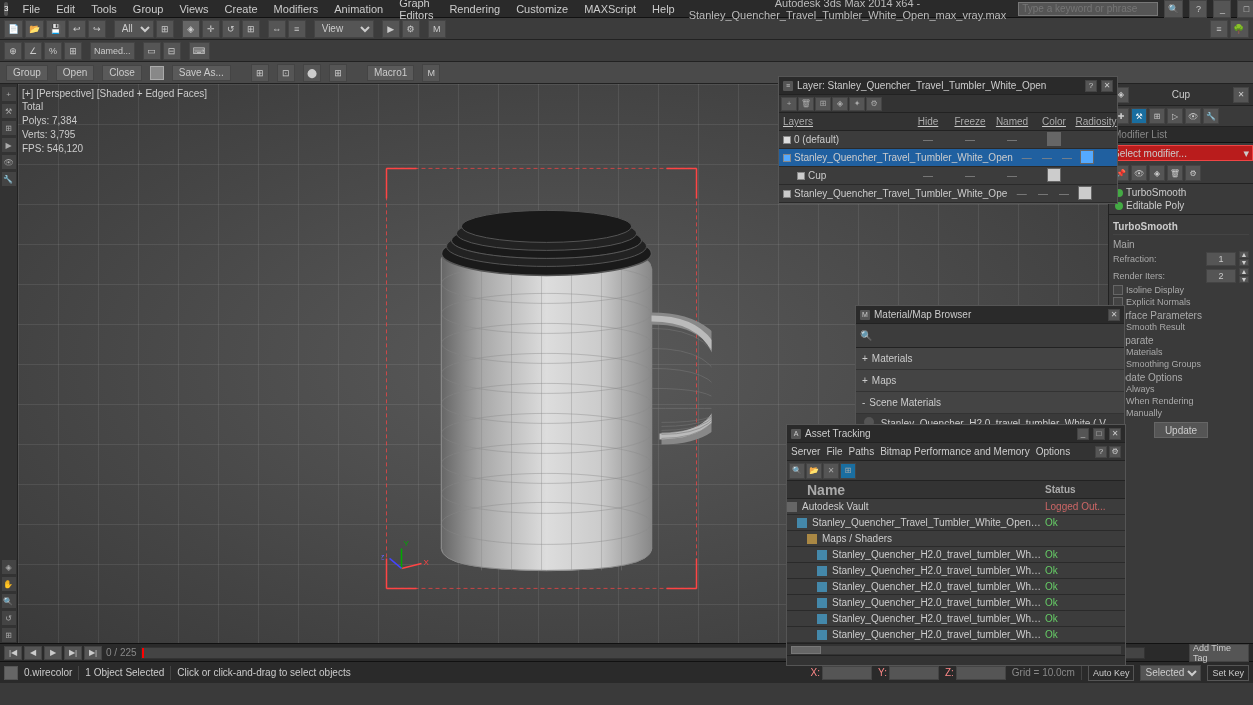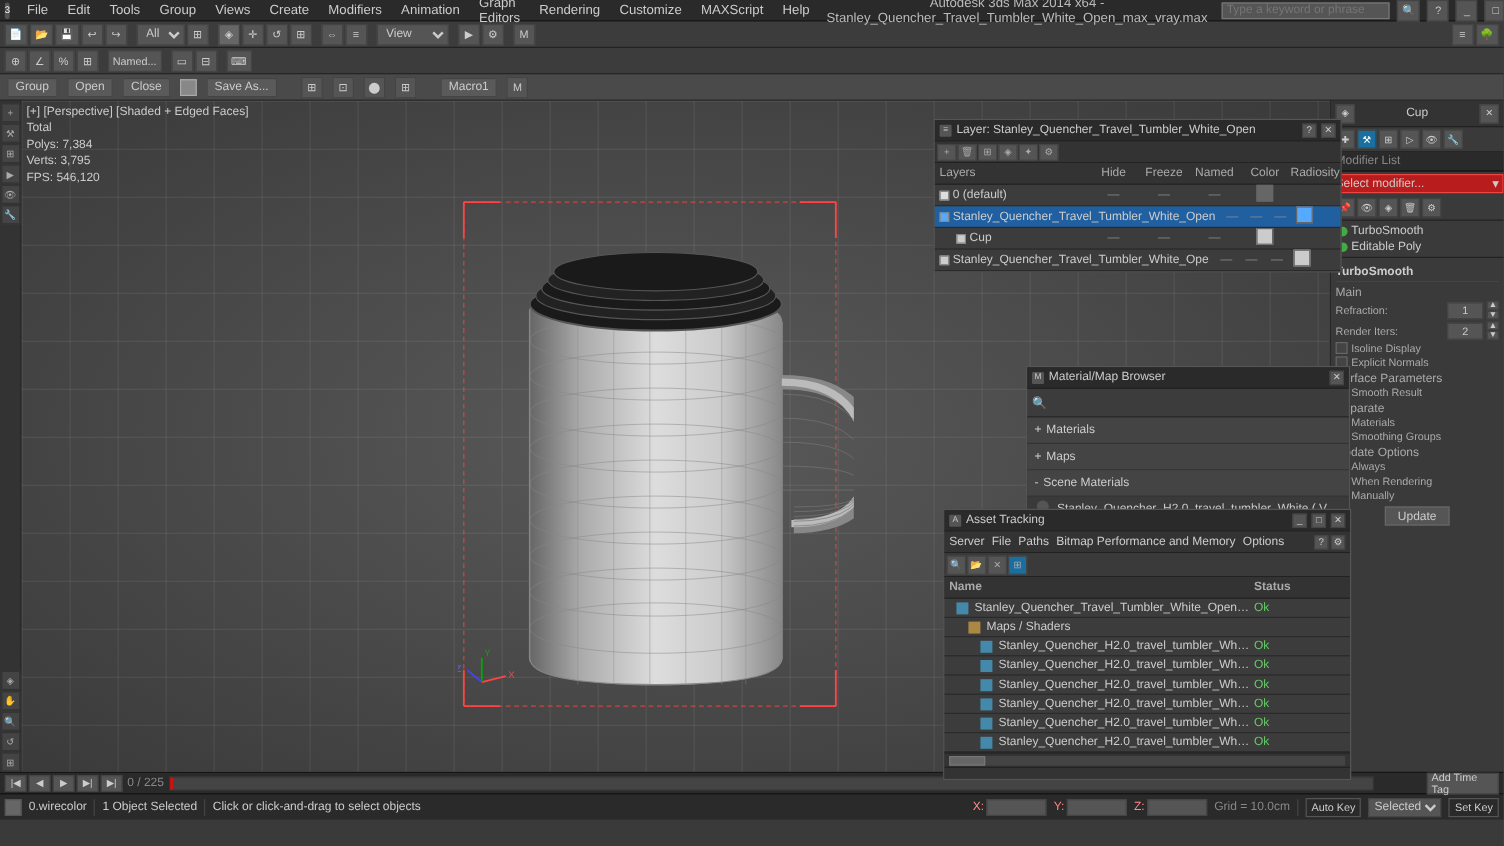--- a/index.html
+++ b/index.html
@@ -331,21 +331,21 @@
       background: #555;
       border: 1px solid #444;
       color: #ccc;
       font-size: 8px;
       display: flex; align-items: center; justify-content: center;
       cursor: pointer;
     }
 
     
     #layer-panel {
-      top: 99px;
+      top: 76px;
       left: 778px;
       width: 340px;
     }
     .layer-toolbar {
       height: 18px;
       background: #333;
       display: flex;
       align-items: center;
       padding: 0 2px;
       gap: 1px;
@@ -359,20 +359,21 @@
       font-size: 8px;
       display: flex; align-items: center; justify-content: center;
       cursor: pointer;
     }
     .layer-header-row {
       height: 18px;
       background: #333;
       display: flex;
       align-items: center;
       border-bottom: 1px solid #222;
+      text-decoration: underline;
     }
     .layer-col-layers { flex: 1; padding: 0 4px; font-size: 10px; color: #aaa; }
     .layer-col { width: 42px; text-align: center; font-size: 10px; color: #aaa; }
     .layer-row {
       height: 18px;
       display: flex;
       align-items: center;
       border-bottom: 1px solid #2a2a2a;
       cursor: pointer;
     }
@@ -478,21 +479,21 @@
       display: flex; align-items: center; justify-content: center;
       cursor: pointer;
     }
     .asset-header-row {
       height: 18px;
       background: #333;
       display: flex;
       align-items: center;
       border-bottom: 1px solid #222;
     }
-    .asset-col-name { flex: 1; padding: 0 4px; font-size: 10px; color: #aaa; font-weight: bold; }
+    .asset-col-name { flex: 1; padding: 0 20px; font-size: 14px; color: #aaa; font-weight: bold; }
     .asset-col-status { width: 80px; font-size: 10px; color: #aaa; font-weight: bold; }
     .asset-row {
       height: 16px;
       display: flex;
       align-items: center;
       border-bottom: 1px solid #2a2a2a;
       cursor: pointer;
     }
     .asset-row.indent1 { padding-left: 10px; }
     .asset-row.indent2 { padding-left: 20px; }
@@ -1036,20 +1037,25 @@
       <div class="asset-tb-btn">🔍</div>
       <div class="asset-tb-btn">📂</div>
       <div class="asset-tb-btn">✕</div>
       <div class="asset-tb-btn asset-tb-btn-active" style="background:#1a6ea0;">⊞</div>
     </div>
     <div class="asset-header-row">
       <div class="asset-col-name">Name</div>
       <div class="asset-col-status">Status</div>
     </div>
 
+    <div class="asset-row">
+      <div class="asset-icon vault"></div>
+      <div class="asset-name">Autodesk Vault</div>
+      <div class="asset-status loggedout">Logged Out...</div>
+    </div>
     <div class="asset-row indent1">
       <div class="asset-icon file"></div>
       <div class="asset-name">Stanley_Quencher_Travel_Tumbler_White_Open_max_vray.max</div>
       <div class="asset-status ok">Ok</div>
     </div>
     <div class="asset-row indent2">
       <div class="asset-icon folder"></div>
       <div class="asset-name">Maps / Shaders</div>
       <div class="asset-status"></div>
     </div>

